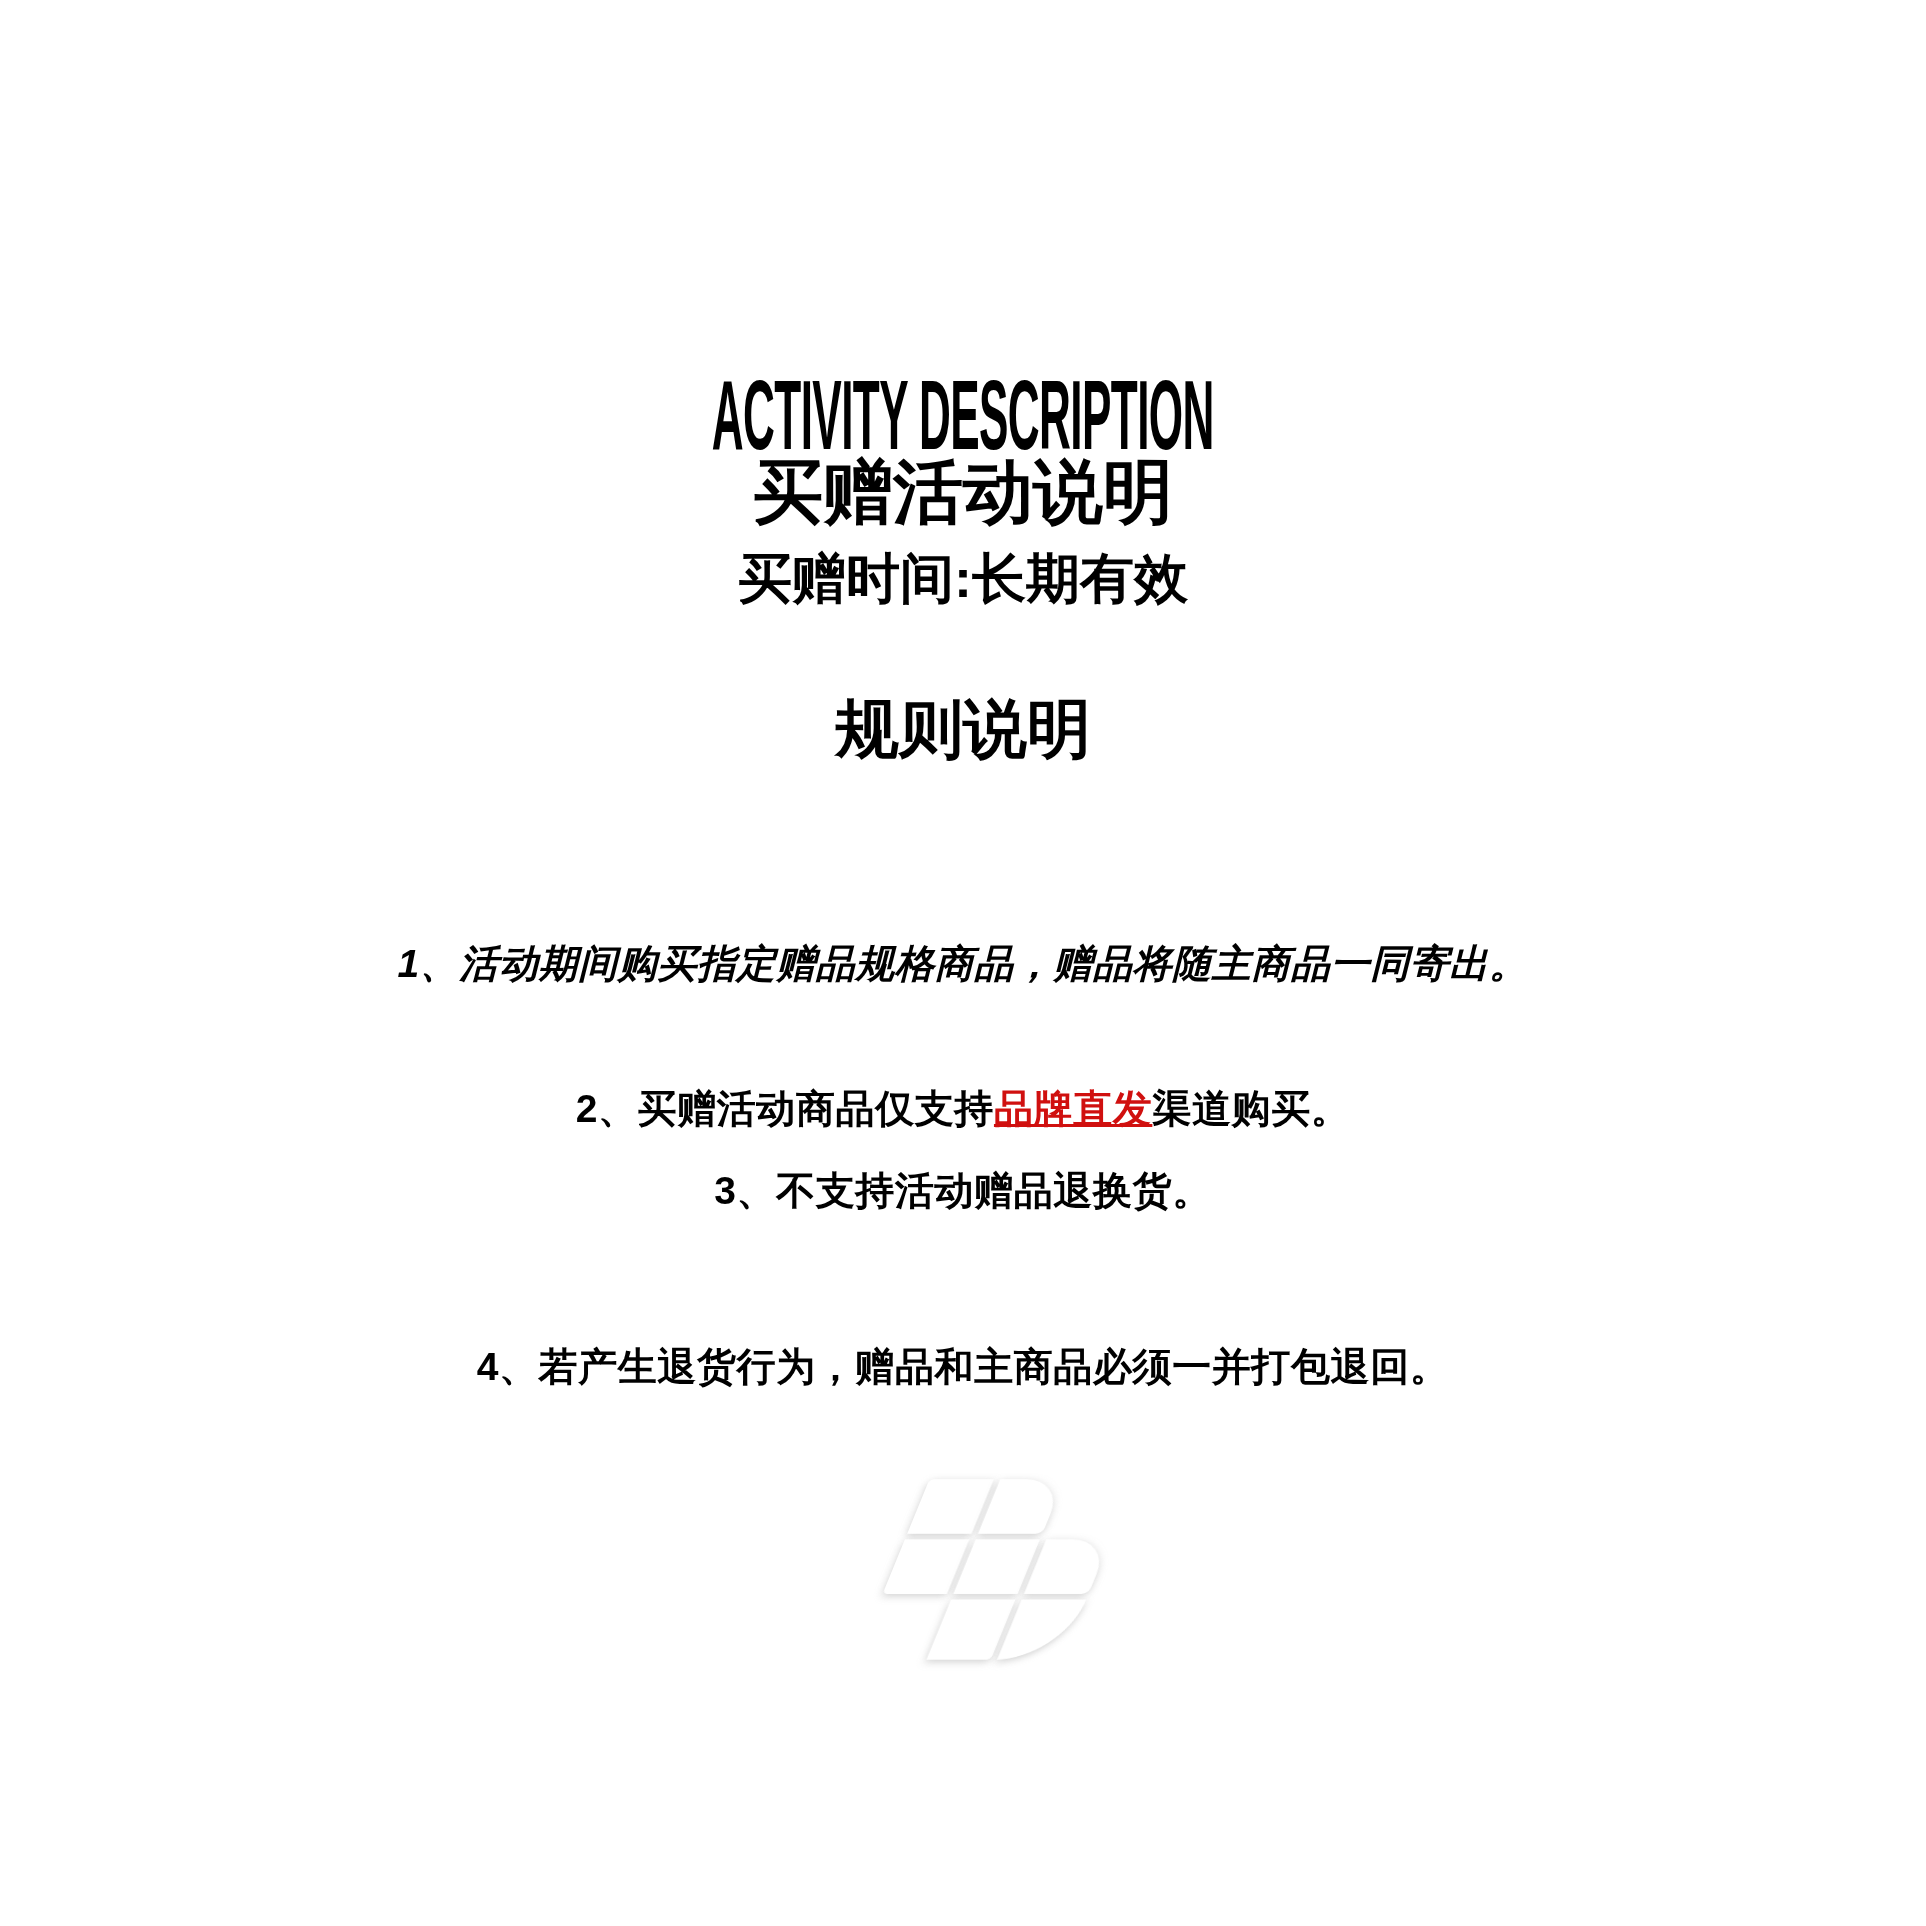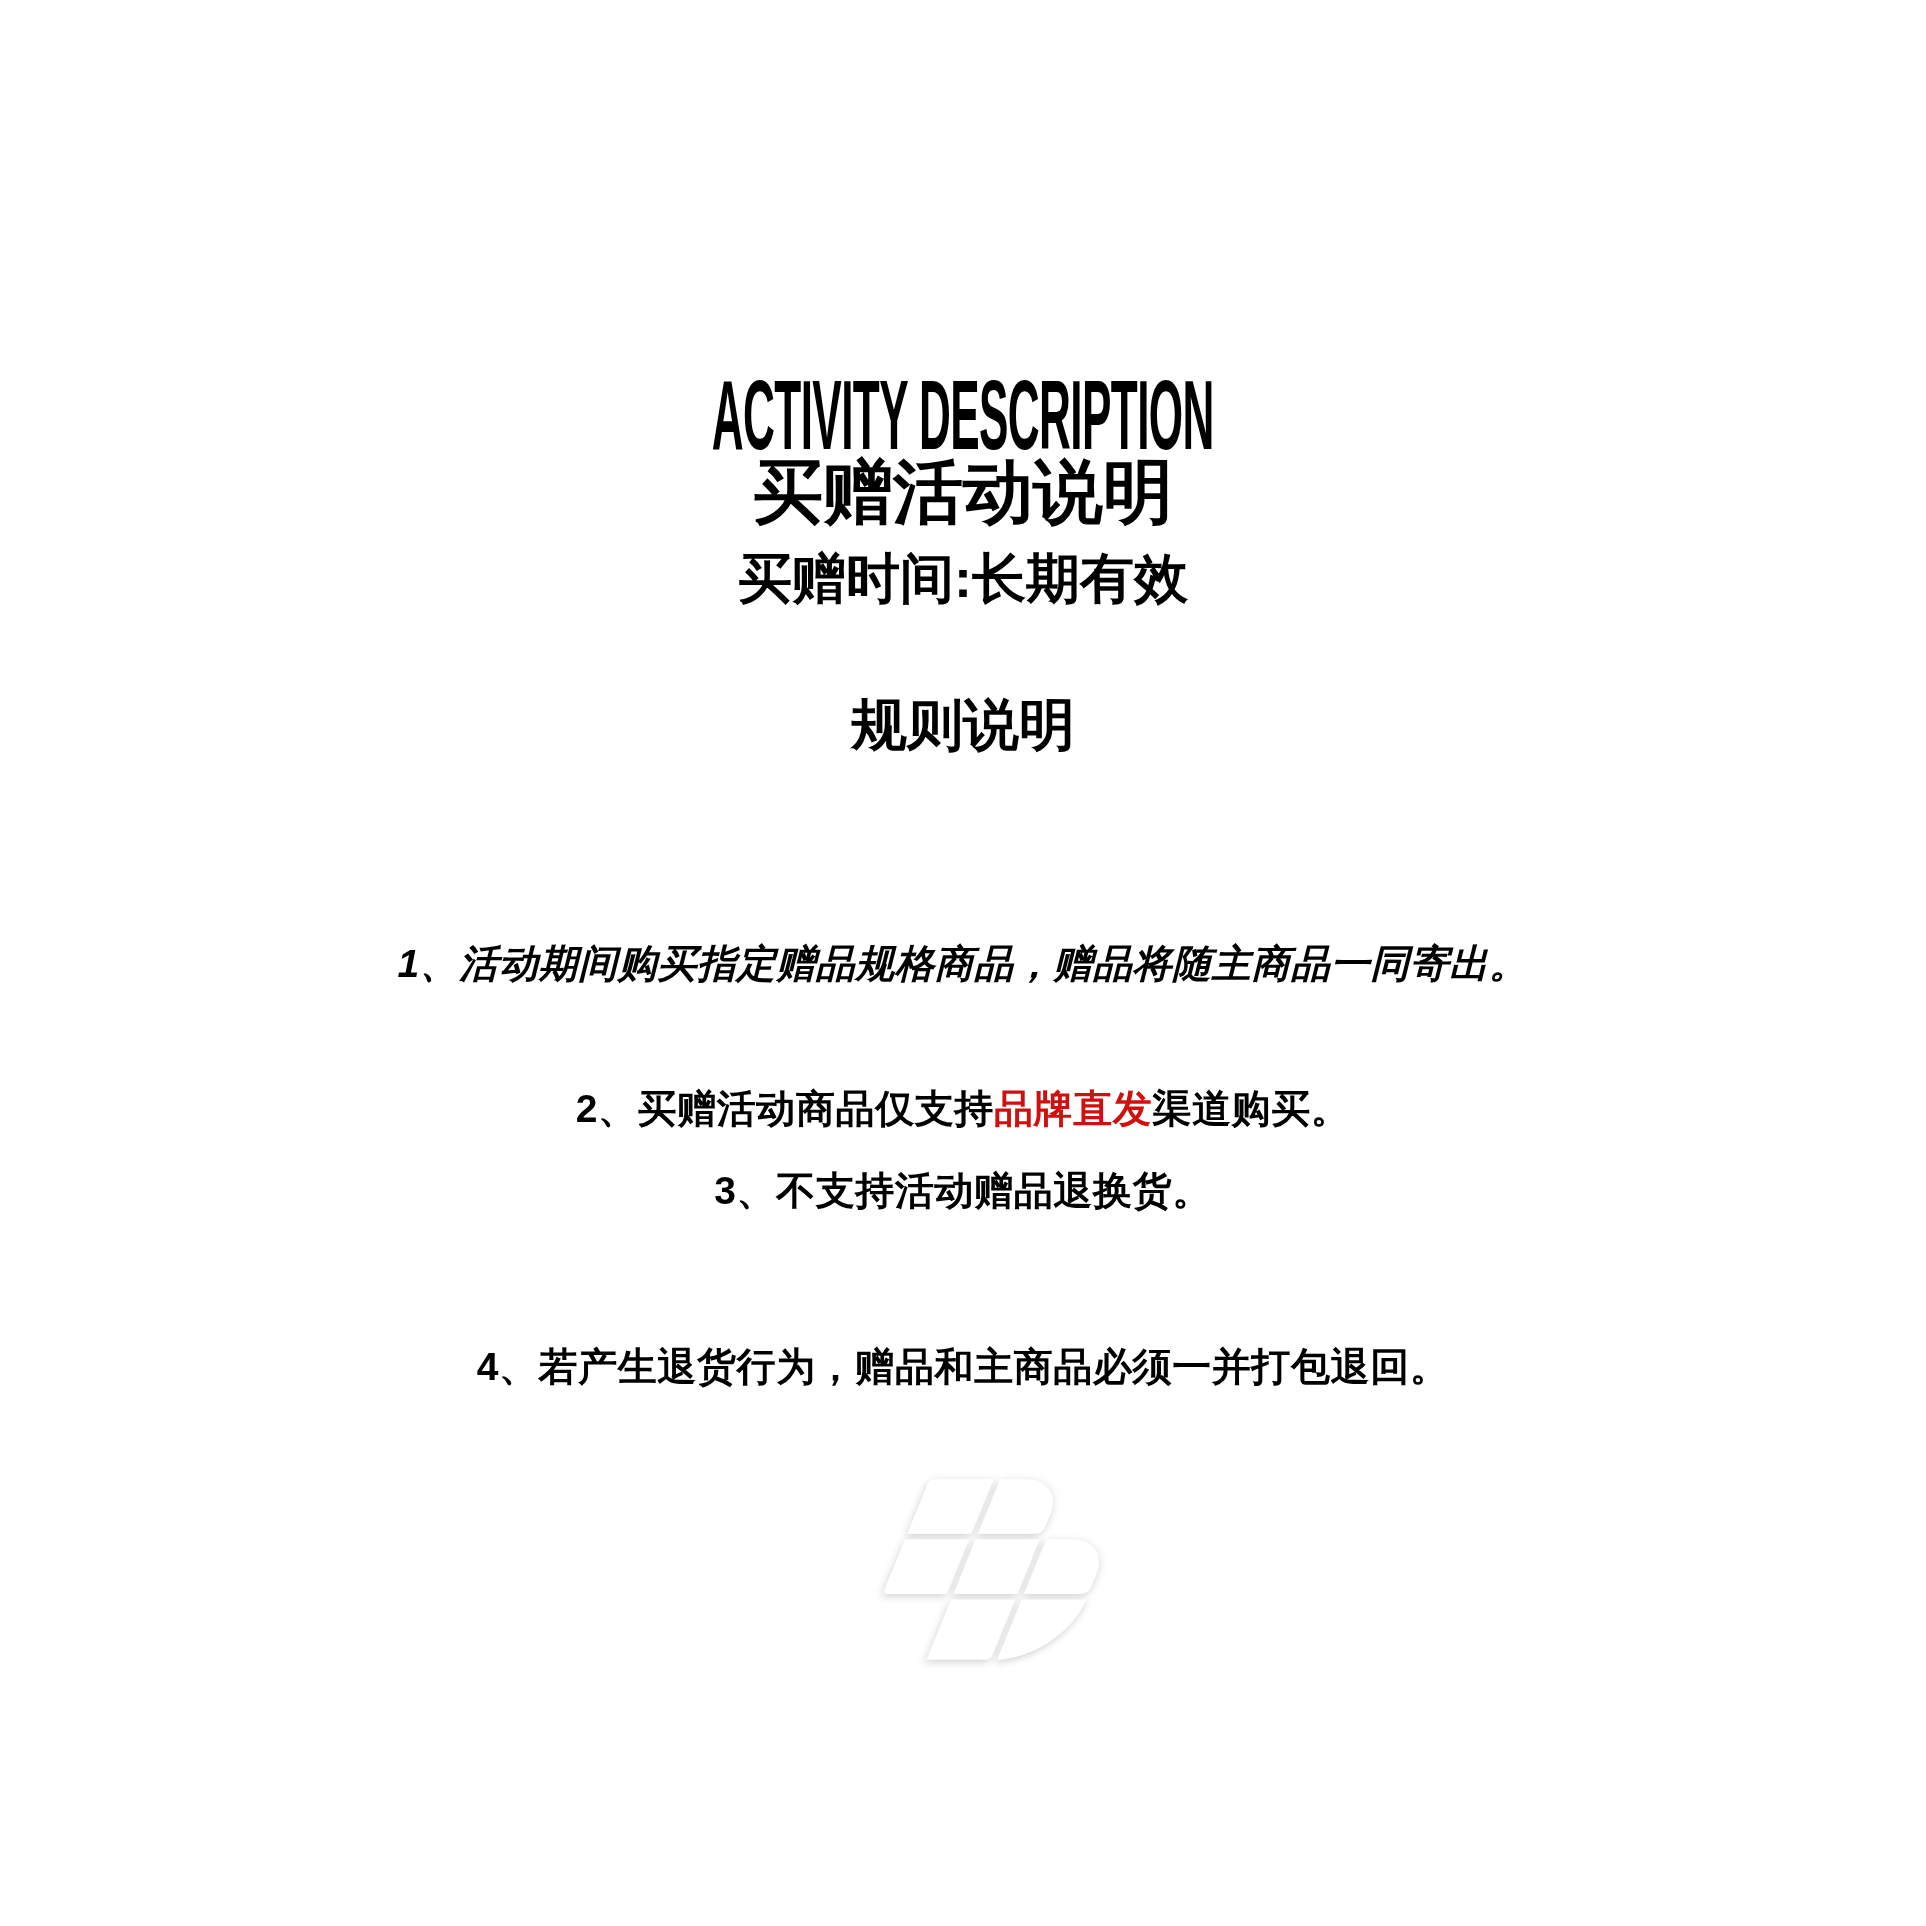--- a/index.html
+++ b/index.html
@@ -27,27 +27,27 @@
   .title-en { top: 300px; font-size: 98px; }
   .title-en .condensed {
     display: inline-block;
     transform: scaleX(0.45);
     transform-origin: 50% 50%;
     letter-spacing: -1.3px;
     white-space: nowrap;
   }
   .title-cn  { top: 399px;  font-size: 70px;  }
   .period    { top: 540px;  font-size: 54px; margin-top: 11px;  }
-  .rules-heading { top: 697px; font-size: 56px; }
+  .rules-heading { top: 697px; font-size: 64px; }
   .rule      { font-size: 39px; letter-spacing: 0.6px; }
   .rule-1 { top: 905px; font-style: italic; }
   .rule-2 { top: 1050px; }
   .rule-3 { top: 1132px; }
   .rule-4 { top: 1308px; }
-  .hl { color: var(--accent_red, #d0100f); }
+  .hl { color: var(--accent_red, #d0100f); text-decoration: underline; }
 
   .watermark {
     position: absolute;
     top: 1477px;
     left: calc(50% - 106px);
     width: 212px;
     height: 186px;
     pointer-events: none;
   }
   .watermark svg { width: 100%; height: 100%; overflow: visible; }

